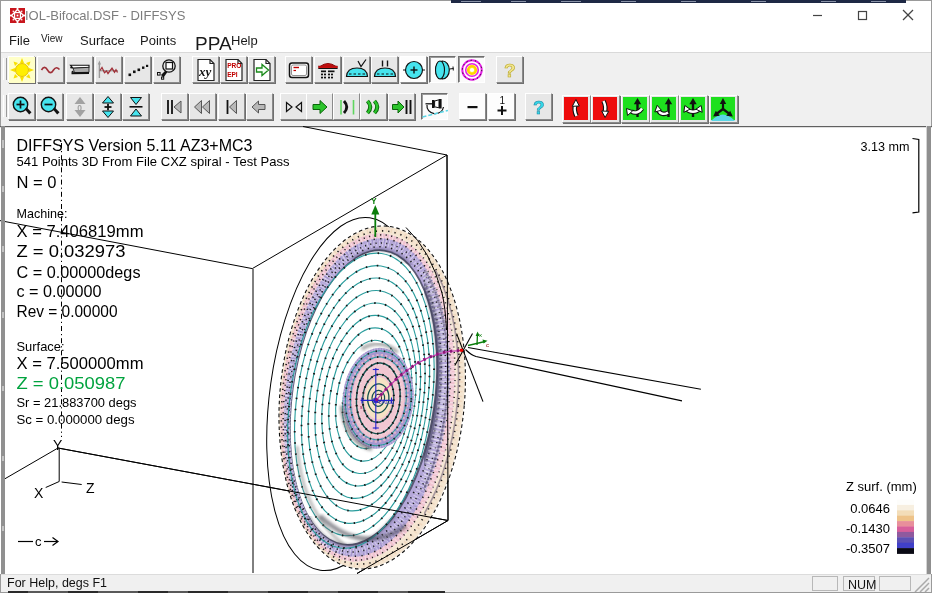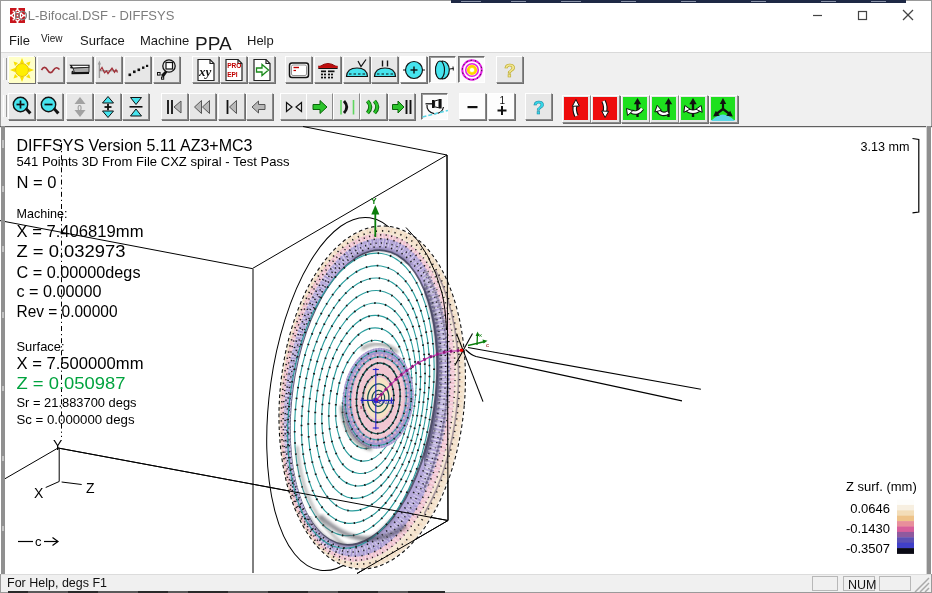--- a/index.html
+++ b/index.html
@@ -25,35 +25,35 @@
       <rect x="6.6" y="0" width="1.8" height="1.5"></rect>
       <rect x="6.6" y="13.5" width="1.8" height="1.5"></rect>
     </g>
     <g fill="#fff" opacity="0.9">
       <rect x="2.6" y="2.6" width="1.5" height="1.5"></rect>
       <rect x="10.9" y="2.6" width="1.5" height="1.5"></rect>
       <rect x="2.6" y="10.9" width="1.5" height="1.5"></rect>
       <rect x="10.9" y="10.9" width="1.5" height="1.5"></rect>
     </g>
   </svg>
-<div class="abs" style="left:14px;top:8px;font-size:13px;color:#7d7d7d;">IOL-Bifocal.DSF - DIFFSYS</div>
+<div class="abs" style="left:25px;top:8px;font-size:13px;color:#7d7d7d;">IOL-Bifocal.DSF - DIFFSYS</div>
 <svg class="abs" style="left:805px;top:5px" width="120" height="22">
     <line x1="8" y1="10.5" x2="17" y2="10.5" stroke="#444" stroke-width="1.2"></line>
     <rect x="53.5" y="6.5" width="8" height="8" fill="none" stroke="#444" stroke-width="1.2"></rect>
     <g stroke="#444" stroke-width="1.2">
       <line x1="98" y1="5" x2="108" y2="15"></line>
       <line x1="108" y1="5" x2="98" y2="15"></line>
     </g>
   </svg>
 <div class="abs" style="left:9px;top:33px;font-size:13px;color:#1a1a1a;">File</div>
 <div class="abs" style="left:41px;top:33px;font-size:10px;color:#1a1a1a;">View</div>
 <div class="abs" style="left:80px;top:33px;font-size:13px;color:#1a1a1a;">Surface</div>
-<div class="abs" style="left:140px;top:33px;font-size:13px;color:#1a1a1a;">Machine</div>
+<div class="abs" style="left:140px;top:33px;font-size:13px;color:#1a1a1a;">Points</div>
 <div class="abs" style="left:195px;top:33px;font-size:19px;color:#1a1a1a;">PPA</div>
-<div class="abs" style="left:231px;top:33px;font-size:13px;color:#1a1a1a;margin-left:16px;">Help</div>
+<div class="abs" style="left:231px;top:33px;font-size:13px;color:#1a1a1a;">Help</div>
 <div class="abs" style="left:1px;top:52px;width:930px;height:74px;background:#f0f0f0;"></div>
 <div class="abs" style="left:1px;top:52px;width:930px;height:1px;background:#d9d9d9;"></div>
 <div class="abs" style="left:3px;top:58px;width:2px;height:22px;border-left:1px solid #fff;border-right:1px solid #9a9a9a;"></div>
 <div class="abs" style="left:3px;top:95px;width:2px;height:22px;border-left:1px solid #fff;border-right:1px solid #9a9a9a;"></div>
 <div style="position:absolute;left:8px;top:56px;width:27px;height:27px;background:#ffffc8;border-top:1px solid #ffffff;border-left:1px solid #ffffff;border-right:1px solid #8a8a8a;border-bottom:1px solid #8a8a8a;box-shadow:1px 1px 0 #6f6f6f;box-sizing:border-box;">
     <div style="position:absolute;left:0px;top:0px;"><svg width="26" height="26" viewBox="0 0 26 26">
         <rect x="0" y="0" width="26" height="26" fill="#ffffc8"></rect>
         <g fill="#f8e000">
           <polygon points="13,1 11,6 15,6"></polygon>
           <polygon points="13,25 11,20 15,20"></polygon>

